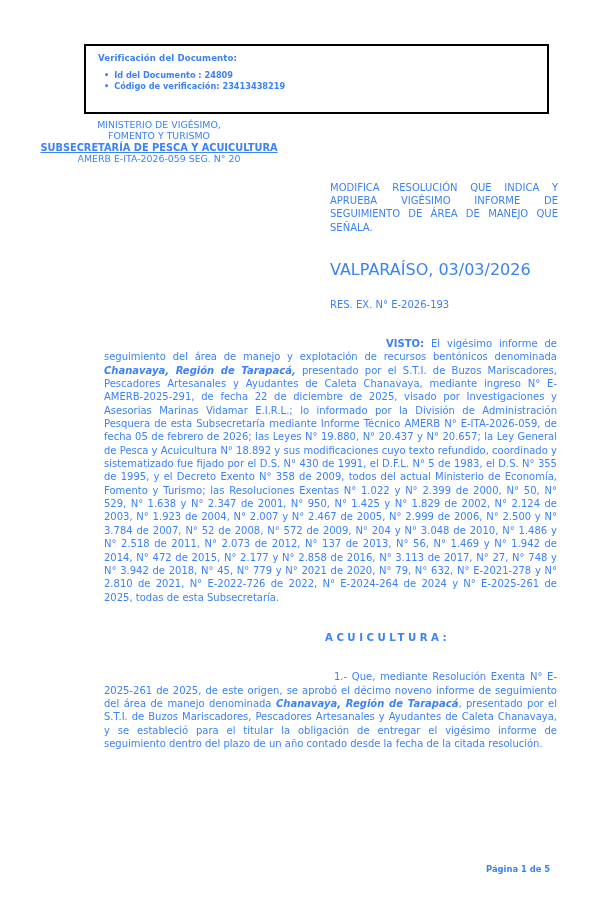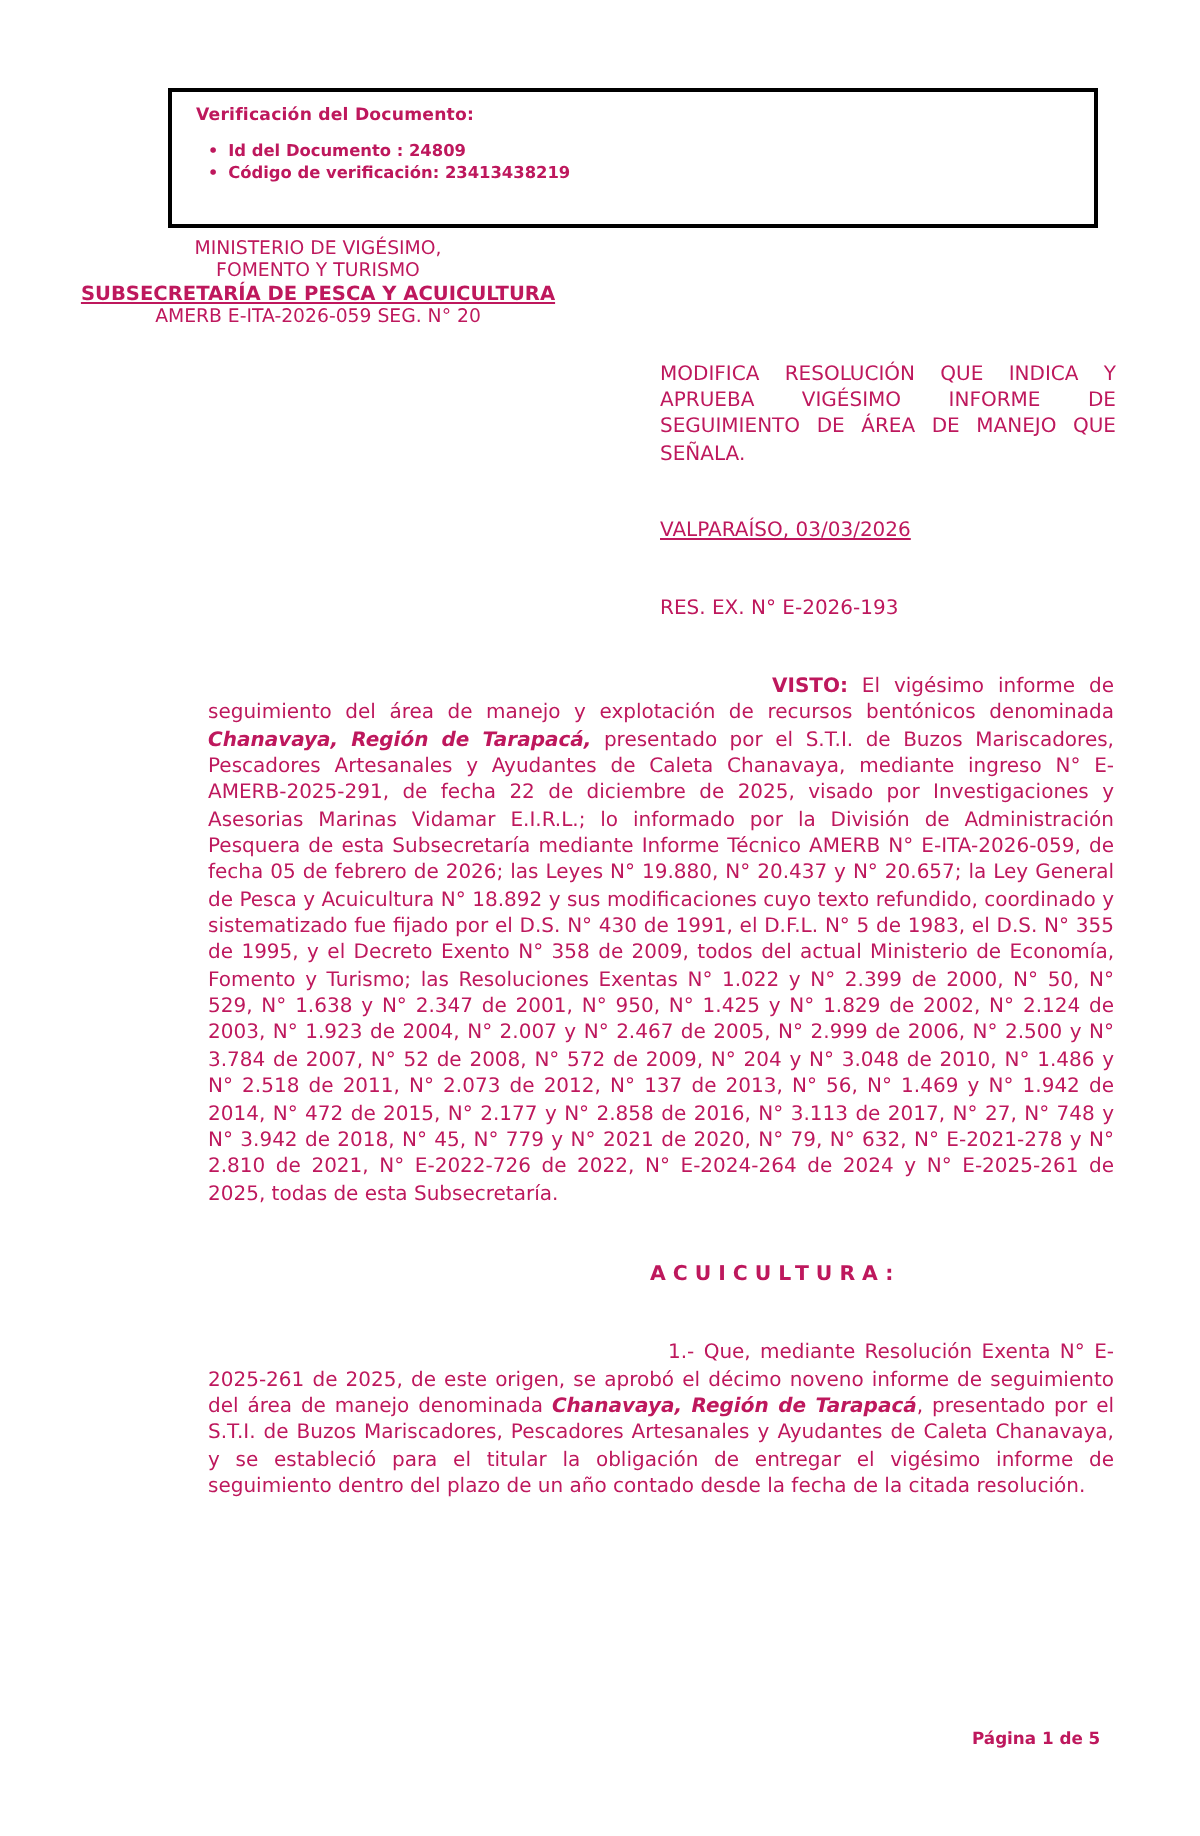--- a/index.html
+++ b/index.html
@@ -1,21 +1,21 @@
 <!DOCTYPE html>
 <html><head>
 <meta charset="utf-8">
 <style>
   html,body{margin:0;padding:0;background:#e8e8e8;}
   .page{
     position:relative;
     width:600px;height:918px;
     background:#ffffff;
     font-family:"DejaVu Sans", sans-serif;
-    color:#be185d;
+    color:#3b82f6;
     overflow:hidden;
     margin:0 auto;
   }
   
   .verify-box{
     position:absolute;left:84px;top:44px;width:465px;height:70px;
     border:2px solid #000;box-sizing:border-box;
     padding:7px 8px 0 12px;
   }
   .verify-title{font-size:8.6px;font-weight:bold;letter-spacing:.1px;}
@@ -31,21 +31,21 @@
   }
   .letterhead .lh3{
     font-size:9.8px;font-weight:bold;text-decoration:underline;white-space:nowrap;
   }
   .letterhead .lh4{font-size:9.4px;}
   
   .title-block{
     position:absolute;left:330px;top:181px;width:228px;
     font-size:10px;line-height:13.2px;text-align:justify;
   }
-  .place-date{position:absolute;left:330px;top:260px;font-size:10px;text-decoration:underline;}
+  .place-date{position:absolute;left:330px;top:260px;font-size:16px;}
   .res-number{position:absolute;left:330px;top:299px;font-size:10px;}
   
   .body-col{
     position:absolute;left:103px;top:336px;width:455px;
     font-size:10px;line-height:13.35px;text-align:justify;
   }
   .body-col p{margin:1px;}
   .p-visto{text-indent:282px;}
   .visto-label{font-weight:bold;}
   .em-bi{font-weight:bold;font-style:italic;}

